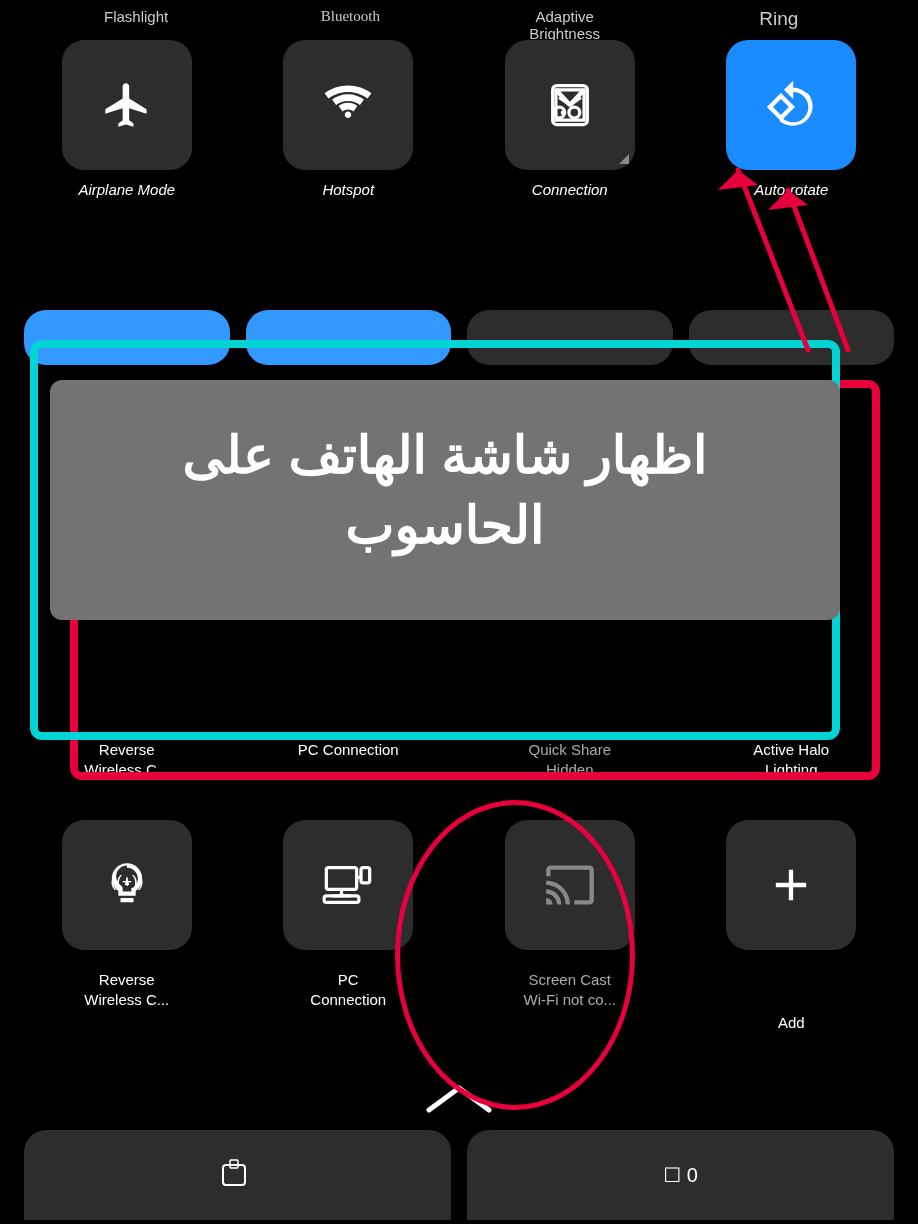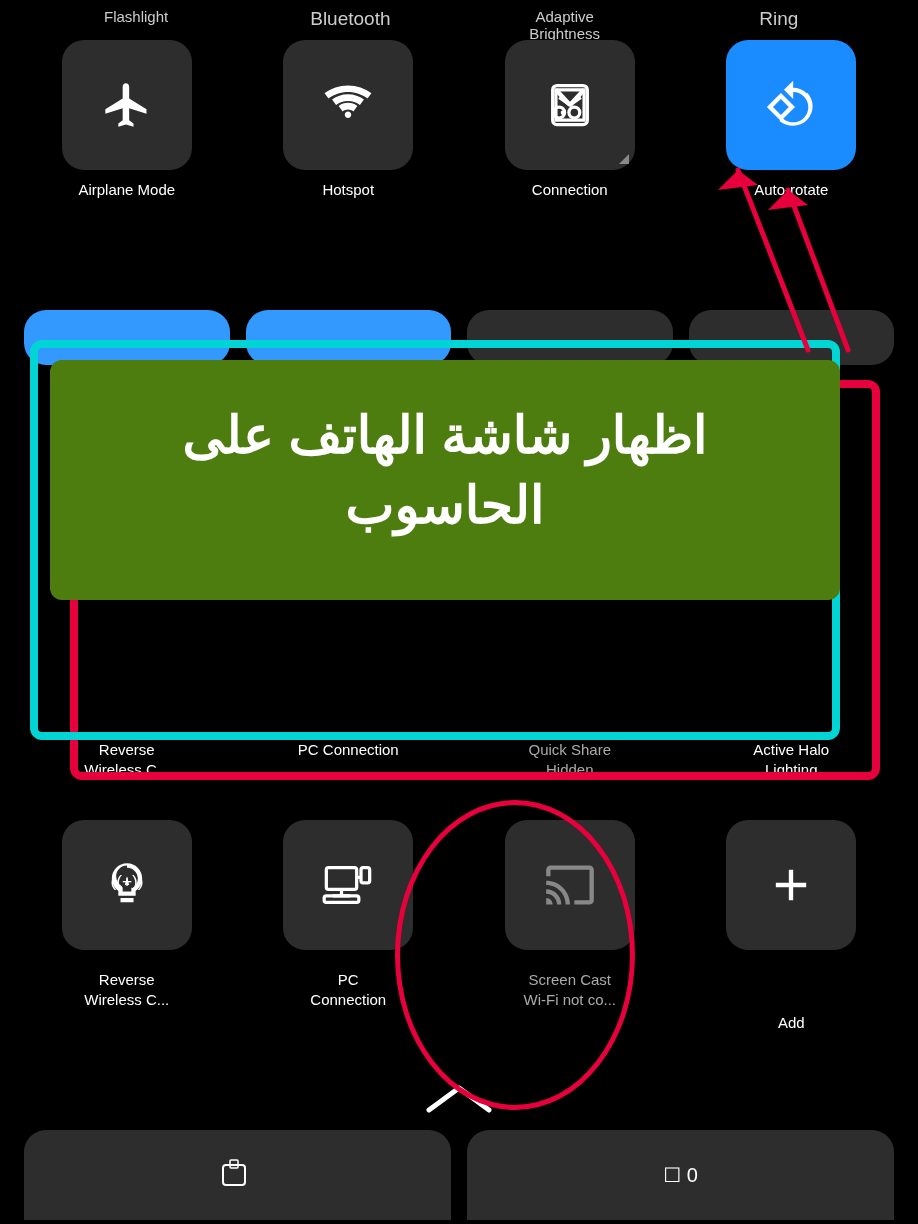--- a/index.html
+++ b/index.html
@@ -71,20 +71,21 @@
     
     .row1 {
       position: absolute;
       top: 40px;
       left: 0;
       right: 0;
       display: grid;
       grid-template-columns: repeat(4, 1fr);
       gap: 16px;
       padding: 0 24px;
+      font-style: italic;
     }
 
     .row3-labels {
       position: absolute;
       top: 740px;
       left: 0;
       right: 0;
       display: grid;
       grid-template-columns: repeat(4, 1fr);
       gap: 16px;
@@ -109,24 +110,24 @@
       right: 0;
       display: grid;
       grid-template-columns: repeat(4, 1fr);
       gap: 16px;
       padding: 0 24px;
     }
 
     
     .overlay-card {
       position: absolute;
-      top: 360px;
+      top: 380px;
       left: 50px;
       width: 790px;
-      background: #4d7c0f;
+      background: #737373;
       border-radius: 12px;
       padding: 40px 50px;
       z-index: 10;
     }
 
     .overlay-border-left {
       position: absolute;
       top: 340px;
       left: 30px;
       width: 810px;
@@ -230,21 +231,21 @@
       display: flex;
       align-items: center;
       justify-content: center;
     }
   </style>
 </head>
 <body>
 
 <div class="top-labels-row">
   <span style="color:#ccc;font-size:15px;text-align:center;width:120px;display:inline-block;">Flashlight</span>
-  <span style="color:#ccc;font-size:19px;text-align:center;width:120px;display:inline-block;">Bluetooth</span>
+  <span style="color:#ccc;font-size:15px;text-align:center;width:120px;display:inline-block;font-family:Liberation Serif, serif;">Bluetooth</span>
   <span style="color:#ccc;font-size:15px;text-align:center;width:120px;display:inline-block;">Adaptive Brightness</span>
   <span style="color:#ccc;font-size:19px;text-align:center;width:120px;display:inline-block;">Ring</span>
 </div>
 
 <div class="row1">
 
   <div class="tile">
     <div class="tile-btn">
       <svg class="icon-svg" viewBox="0 0 24 24">
         <path d="M21 16v-2l-8-5V3.5c0-.83-.67-1.5-1.5-1.5S10 2.67 10 3.5V9l-8 5v2l8-2.5V19l-2 1.5V22l3.5-1 3.5 1v-1.5L13 19v-5.5l8 2.5z" fill="#fff"></path>

